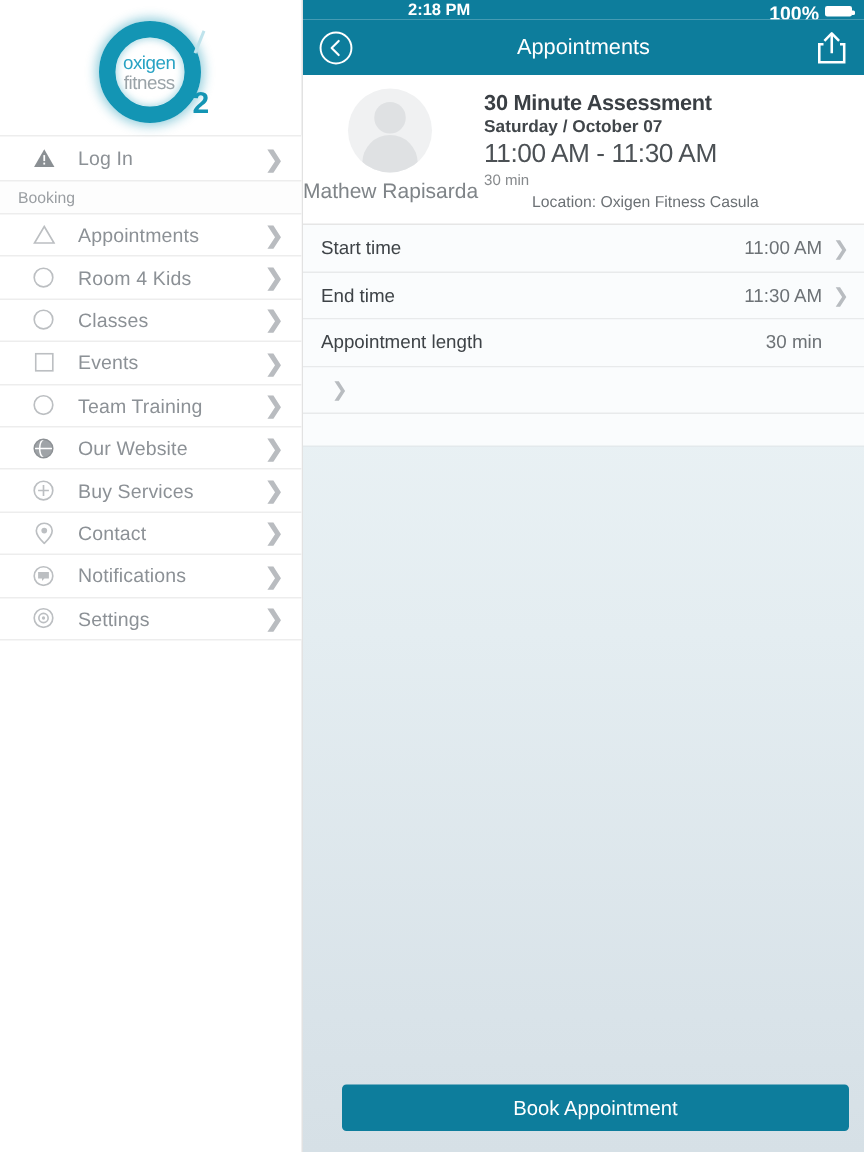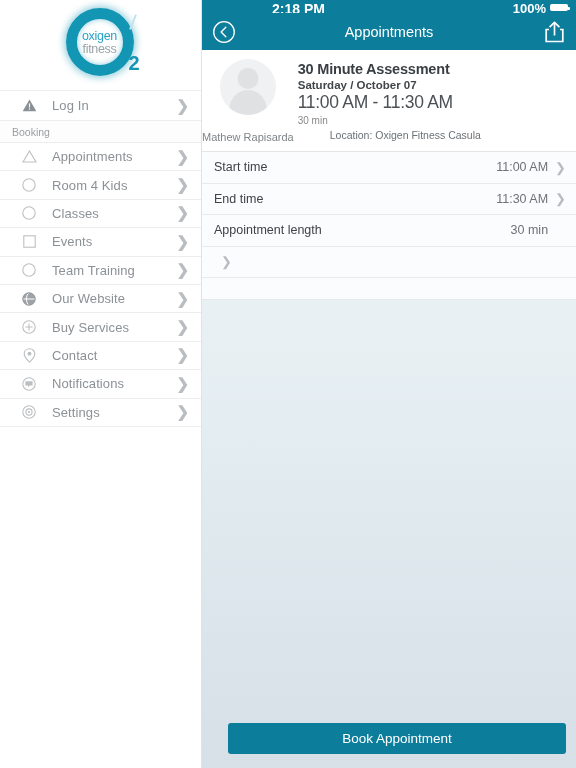--- a/index.html
+++ b/index.html
@@ -14,21 +14,21 @@
   
   #sidebar {
     width: 202px; height: 768px;
     background: #ffffff;
     border-right: 1px solid #e2e2e2;
     flex: 0 0 202px;
     position: relative;
   }
   #logo-area {
     height: 90px;
-    display: flex; align-items: center; justify-content: center;
+    display: flex; align-items: flex-end; justify-content: center;
     position: relative;
   }
   .logo-wrap { position: relative; width: 78px; height: 78px; }
   .logo-ring {
     position: absolute; left: 4px; top: 2px;
     width: 68px; height: 68px; border-radius: 50%;
     border: 11px solid #1395b4;
     box-shadow: 0 0 7px 2px rgba(19,149,180,.45), inset 0 0 5px 1px rgba(19,149,180,.35);
   }
   .logo-text {
@@ -80,21 +80,21 @@
     flex: 1 1 auto; height: 768px;
     position: relative;
     background: linear-gradient(to bottom, #f3f9fa 0%, #eef5f7 18%, #e4edf1 55%, #d9e3e9 88%, #d6e0e6 100%);
   }
   #statusbar {
     height: 13px; background: #0d7d9c;
     position: relative; color: #fff;
   }
   #statusbar .time {
     position: absolute; left: 70px; top: 1px;
-    font-size: 14px; font-weight: bold;
+    font-size: 11px; font-weight: bold;
   }
   #statusbar .batt-pct {
     position: absolute; right: 30px; top: 1px;
     font-size: 13px; font-weight: bold;
   }
   #statusbar .batt {
     position: absolute; right: 8px; top: 3.5px;
     width: 18px; height: 7px;
     border: 1px solid #fff; border-radius: 1.5px;
     background: #fff;
@@ -131,21 +131,21 @@
   }
   .avatar-circle .head {
     position: absolute; left: 50%; top: 9px; transform: translateX(-50%);
     width: 21px; height: 21px; border-radius: 50%; background: #dfe1e3;
   }
   .avatar-circle .body {
     position: absolute; left: 50%; top: 31px; transform: translateX(-50%);
     width: 37px; height: 30px; border-radius: 19px 19px 0 0; background: #dfe1e3;
   }
   #appt-avatar .name {
-    font-size: 11px; color: #7f8488; margin-top: 16px;
+    font-size: 14px; color: #7f8488; margin-top: 4px;
     white-space: nowrap;
   }
   #appt-info { flex: 1 1 auto; padding-left: 4px; padding-top: 2px; }
   #appt-info .ttl { font-size: 14.5px; font-weight: bold; color: #3a3f44; letter-spacing: -.2px; }
   #appt-info .date { font-size: 11.5px; font-weight: bold; color: #41464a; margin-top: 2px; }
   #appt-info .range { font-size: 17.5px; color: #4c5155; margin-top: 1px; letter-spacing: -.3px; }
   #appt-info .dur { font-size: 10px; color: #86898c; margin-top: 2px; }
   #appt-info .loc { font-size: 10.5px; color: #6c7175; margin-top: 3px; margin-left: 32px; }
 
   

